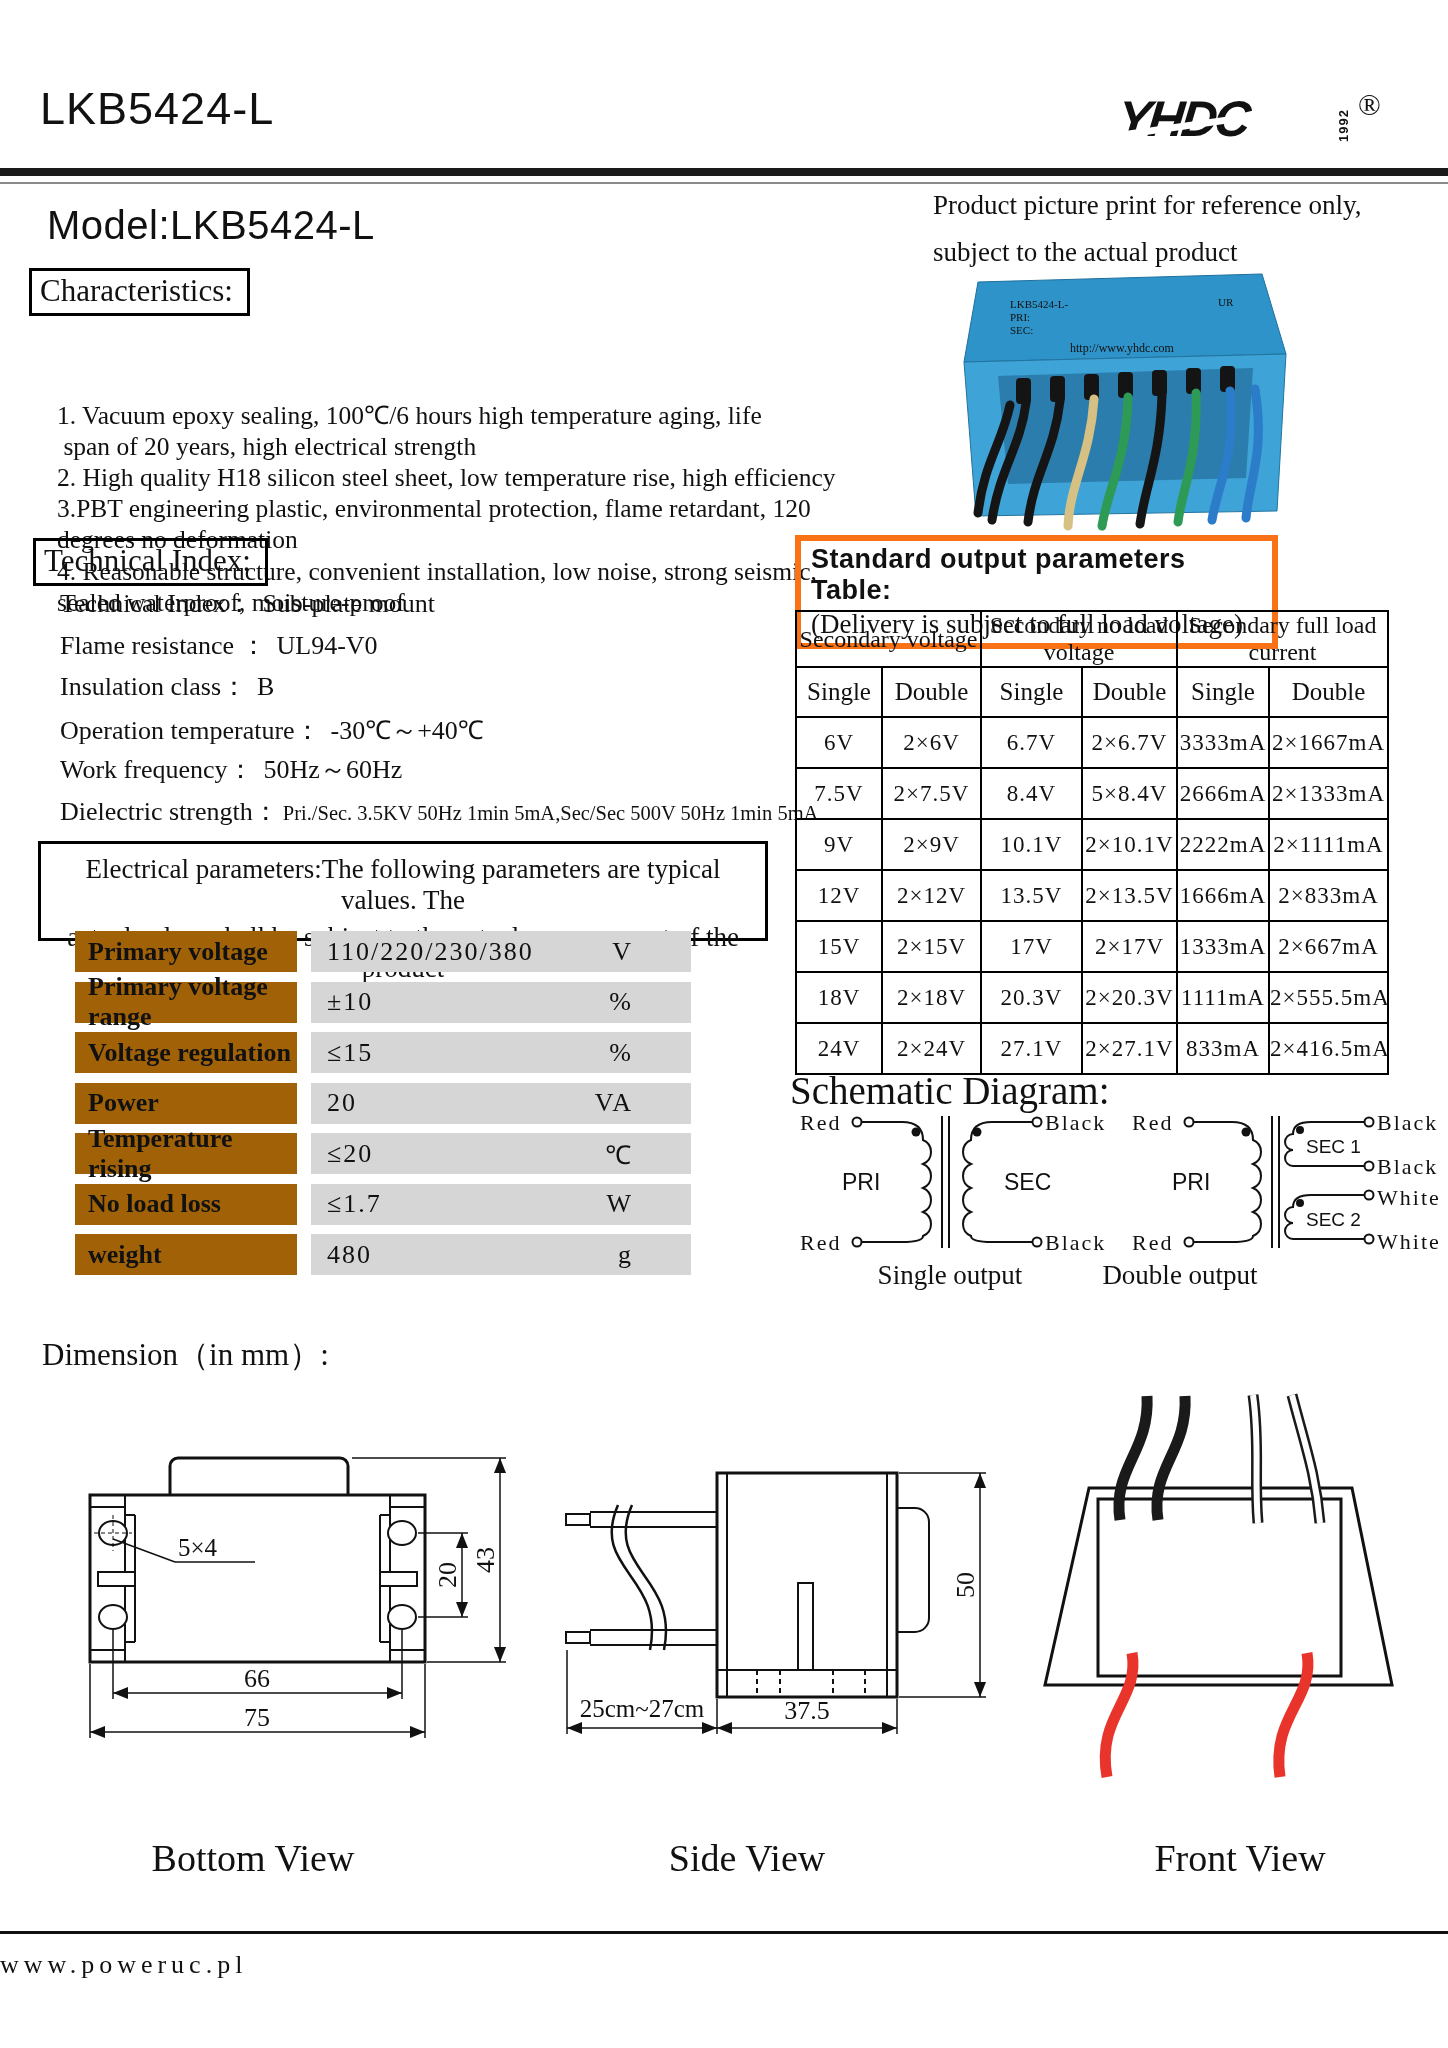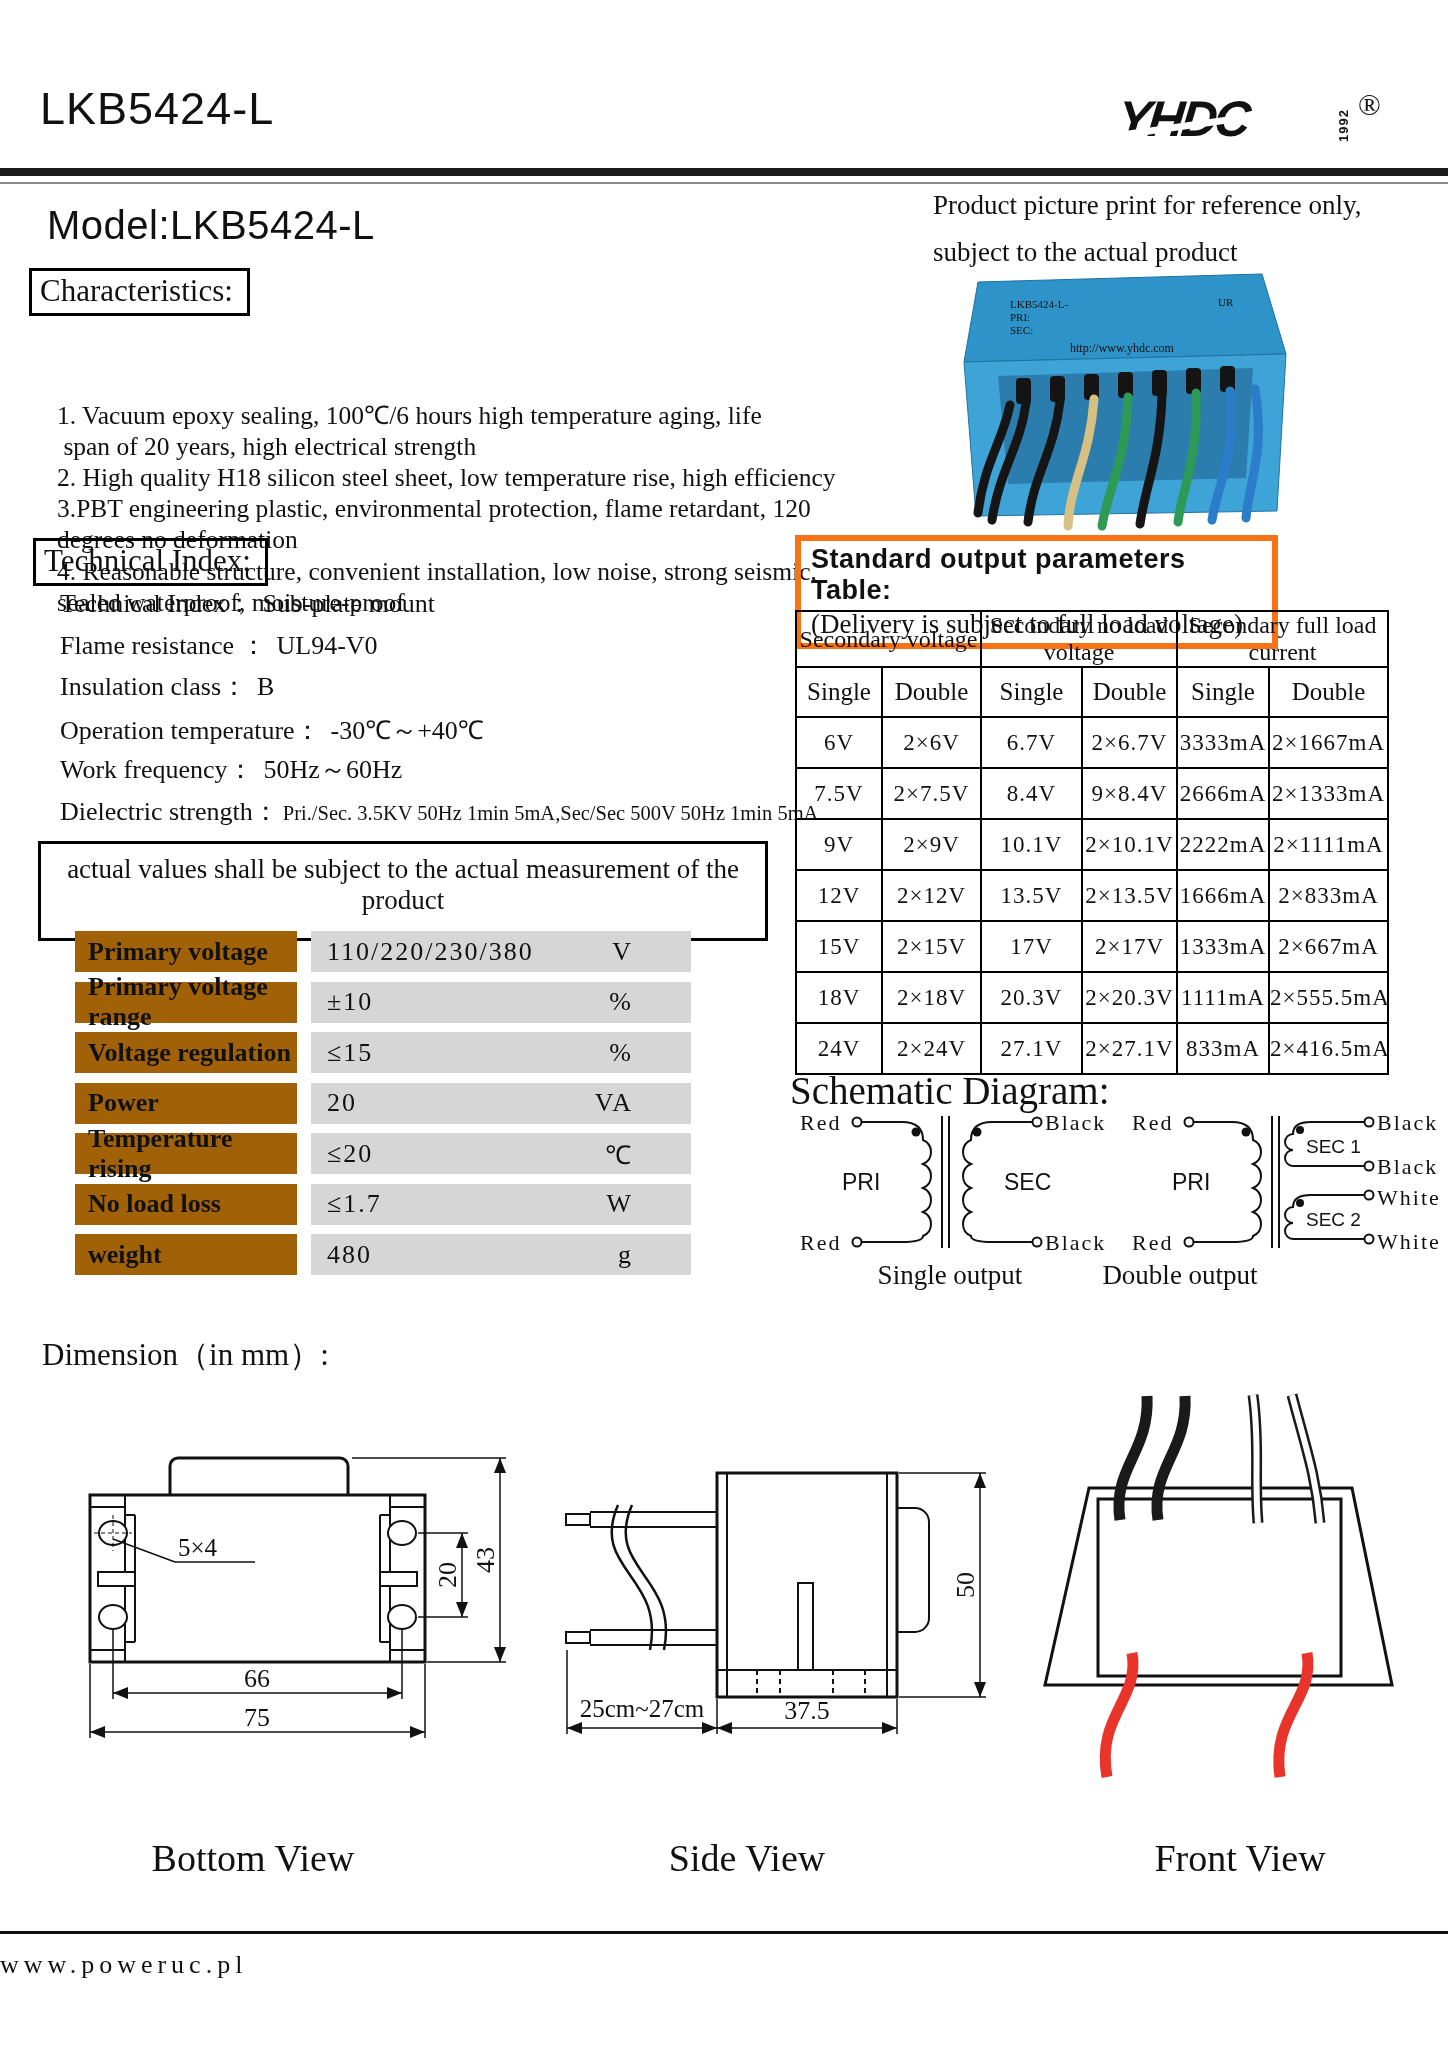--- a/index.html
+++ b/index.html
@@ -142,20 +142,21 @@
       <div class="tech-row">
         <span class="tech-label">Work frequency：</span><span class="tech-value">50Hz～60Hz</span>
       </div>
 
       <div class="tech-row">
         <span class="tech-label">Dielectric strength：</span><span class="tech-value">Pri./Sec. 3.5KV 50Hz 1min 5mA,Sec/Sec 500V 50Hz 1min 5mA</span>
       </div>
     </div>
 
   <div class="abs note-box">
+    <div>Electrical parameters:The following parameters are typical values. The</div>
     <div>actual values shall be subject to the actual measurement of the product</div>
   </div>
 
   <div class="abs elec-table">
 
       <div class="elec-row">
         <div class="elec-label">Primary voltage</div>
         <div class="elec-value">
           <span>110/220/230/380</span>
           <span>V</span>
@@ -248,21 +249,21 @@
           <td>6.7V</td>
           <td>2×6.7V</td>
           <td>3333mA</td>
           <td>2×1667mA</td>
         </tr>
 
         <tr>
           <td>7.5V</td>
           <td>2×7.5V</td>
           <td>8.4V</td>
-          <td>9×8.4V</td>
+          <td>5×8.4V</td>
           <td>2666mA</td>
           <td>2×1333mA</td>
         </tr>
 
         <tr>
           <td>9V</td>
           <td>2×9V</td>
           <td>10.1V</td>
           <td>2×10.1V</td>
           <td>2222mA</td>

